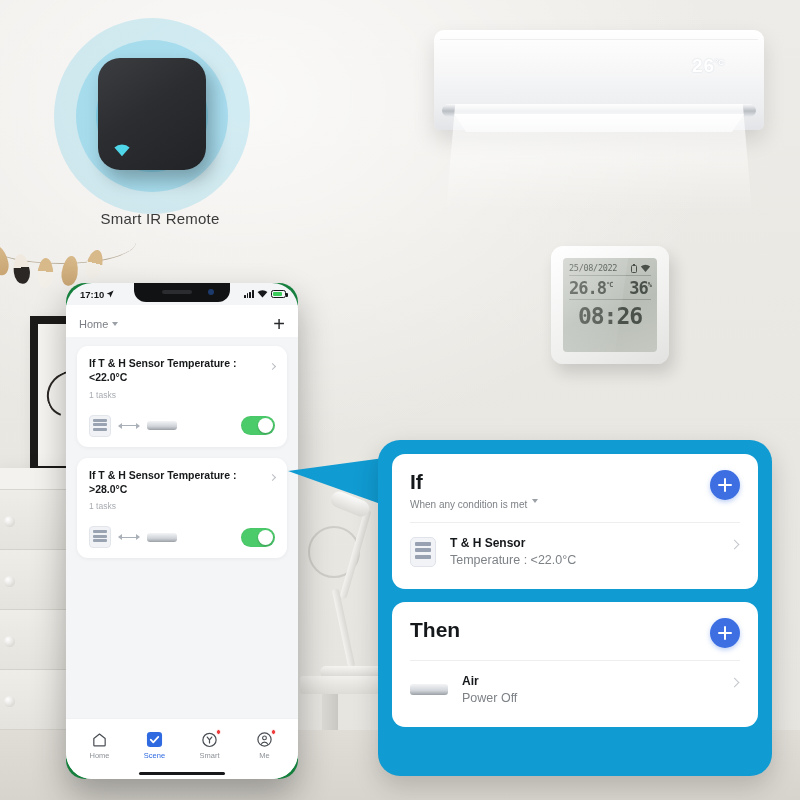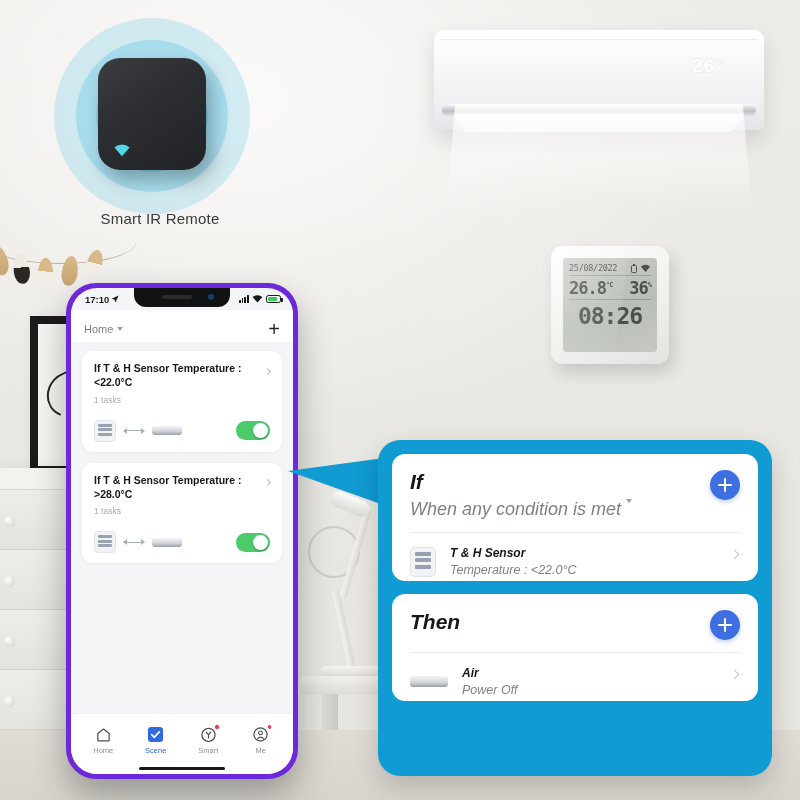--- a/index.html
+++ b/index.html
@@ -115,21 +115,21 @@
     border-bottom:1px solid rgba(90,96,90,.35); }
   .lcd-row2 sup { font-size:7px; vertical-align:super; }
   .lcd-row3 { font-size:23px; font-weight:700; letter-spacing:-1px; text-align:center;
     padding-top:3px; }
   .lcd-gloss { position:absolute; left:-10%; top:-20%; width:70%; height:160%;
     background:linear-gradient(105deg,rgba(255,255,255,.30),rgba(255,255,255,0));
     transform:rotate(8deg); pointer-events:none; }
 
   
   .phone { position:absolute; left:66px; top:283px; width:232px; height:496px;
-    background:#6d28d9; border-radius:30px; padding:5px;
+    background:#15803d; border-radius:19px; 
     box-shadow: 0 16px 34px rgba(0,0,0,.30); }
   .screen { width:100%; height:100%; border-radius:26px; background:#f4f5f7;
     overflow:hidden; position:relative; display:flex; flex-direction:column; }
   .notch { position:absolute; left:50%; transform:translateX(-50%); top:0;
     width:96px; height:19px; background:#111214; border-radius:0 0 12px 12px; z-index:5; }
   .notch .spk { position:absolute; left:28px; top:7px; width:30px; height:4px;
     background:#2a2c2f; border-radius:2px; }
   .notch .cam { position:absolute; right:16px; top:6px; width:6px; height:6px;
     background:#1c3a6b; border-radius:50%; }
 
@@ -190,25 +190,25 @@
   .badge { position:absolute; right:-3px; top:-2px; width:5.5px; height:5.5px; border-radius:50%;
     background:#ef3b3b; border:1px solid #fff; }
   .home-ind { height:11px; display:flex; align-items:center; justify-content:center; background:#fff; }
   .home-ind b { width:86px; height:3.4px; border-radius:2px; background:#16181a; display:block; }
 
   
   .pointer { position:absolute; left:288px; top:451px; width:122px; height:70px; z-index:8; }
   .panel { position:absolute; left:378px; top:440px; width:394px; height:336px;
     background:#109BD2; border-radius:22px; padding:14px; z-index:9;
     box-shadow:0 10px 26px rgba(0,0,0,.18); display:flex; flex-direction:column; gap:13px; }
-  .pcard { background:#fff; border-radius:13px; padding:16px 18px 4px;font-style:italic; }
+  .pcard { background:#fff; border-radius:13px; padding:16px 18px 22px; }
   .pcard-head { display:flex; align-items:flex-start; }
   .pcard-head .txt { flex:1; }
   .pcard-title { font-size:21px; font-weight:700; color:#15181b; line-height:1.1; }
-  .pcard-sub { font-size:18px; color:#7d8287; margin-top:6px; display:flex; align-items:flex-start; gap:5px; }
+  .pcard-sub { font-size:10px; color:#7d8287; margin-top:6px; display:flex; align-items:flex-start; gap:5px; }
   .pcard-sub .caret2 { width:0;height:0;border-left:3.5px solid transparent;
     border-right:3.5px solid transparent;border-top:4px solid #9aa0a6; }
   .addbtn { width:30px; height:30px; border-radius:50%; background:#3D6FE2; flex:0 0 30px;
     position:relative; box-shadow:0 2px 5px rgba(61,111,226,.35); }
   .addbtn::before, .addbtn::after { content:""; position:absolute; background:#fff; border-radius:1px; }
   .addbtn::before { left:8px; top:14px; width:14px; height:2.3px; }
   .addbtn::after { left:13.85px; top:8px; width:2.3px; height:14px; }
   .pdiv { height:1px; background:#eceef0; margin:12px 0 0; }
   .prow { display:flex; align-items:center; gap:14px; padding-top:13px; position:relative; }
   .prow .chev2 { position:absolute; right:2px; top:50%; margin-top:-4px; width:7px;height:7px;

